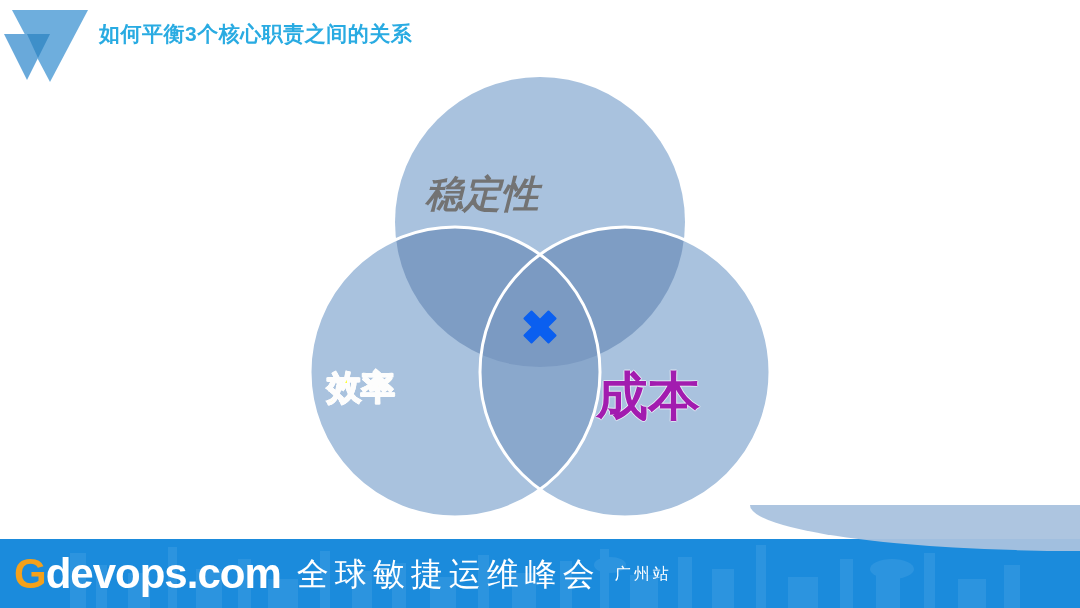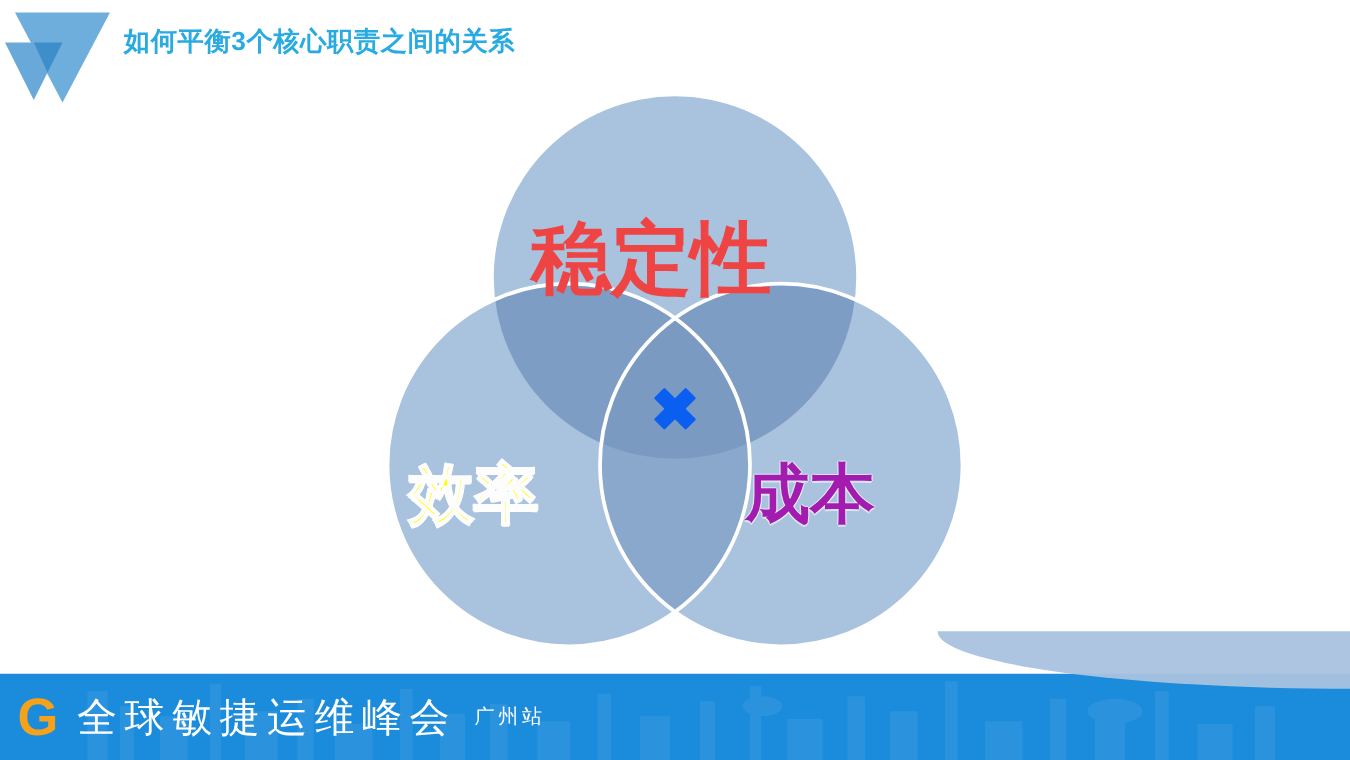--- a/index.html
+++ b/index.html
@@ -53,27 +53,28 @@
   }
   .venn-label {
     position: absolute;
     font-weight: bold;
     white-space: nowrap;
     line-height: 1;
   }
   .label-top {
     left: 155px;
     top: 113px;
-    font-size: 64px;
-    color: #ef4444;
+    font-size: 38px;
+    color: #737373;
+    font-style: italic;
   }
   .label-left {
     left: 57px;
     top: 308px;
-    font-size: 52px;
+    font-size: 34px;
     color: #ffff00;
     -webkit-text-stroke: 1.5px #fdfdfd;
     text-shadow:
       1px 0 0 #ffffff, -1px 0 0 #ffffff,
       0 1px 0 #ffffff, 0 -1px 0 #ffffff;
   }
   .label-right {
     left: 326px;
     top: 308px;
     font-size: 52px;
@@ -258,20 +259,21 @@
         <rect x="958" y="40" width="28" height="29"></rect>
         <rect x="1004" y="26" width="16" height="43"></rect>
         <ellipse cx="892" cy="30" rx="22" ry="10"></ellipse>
         <ellipse cx="610" cy="26" rx="16" ry="8"></ellipse>
       </g>
     </svg>
 
     <div class="footer-content">
       <div class="brand">
         <span class="brand-g">G</span>
+        <span class="brand-rest">devops.com</span>
       </div>
       <div class="footer-cn-main">全球敏捷运维峰会</div>
       <div class="footer-cn-sub">广州站</div>
     </div>
   </div>
 
   <div class="footer-arc" style="right:0; top:505px; position:absolute;"></div>
 
 </div>
 

